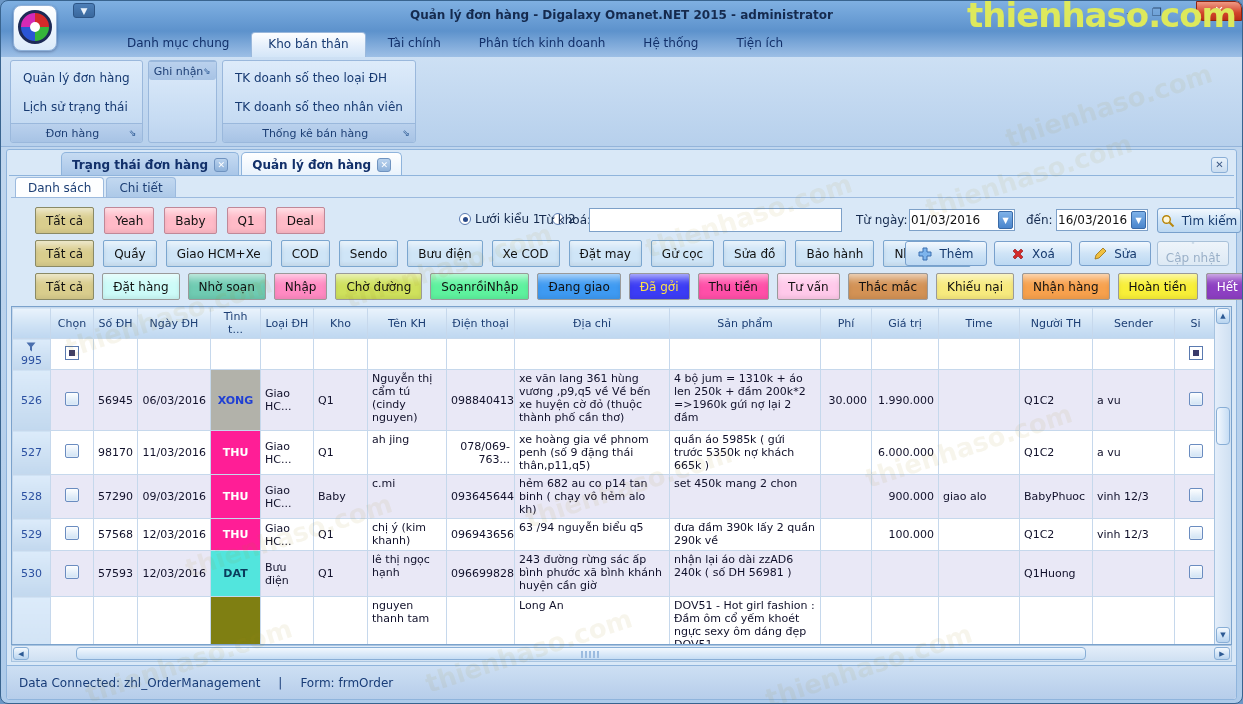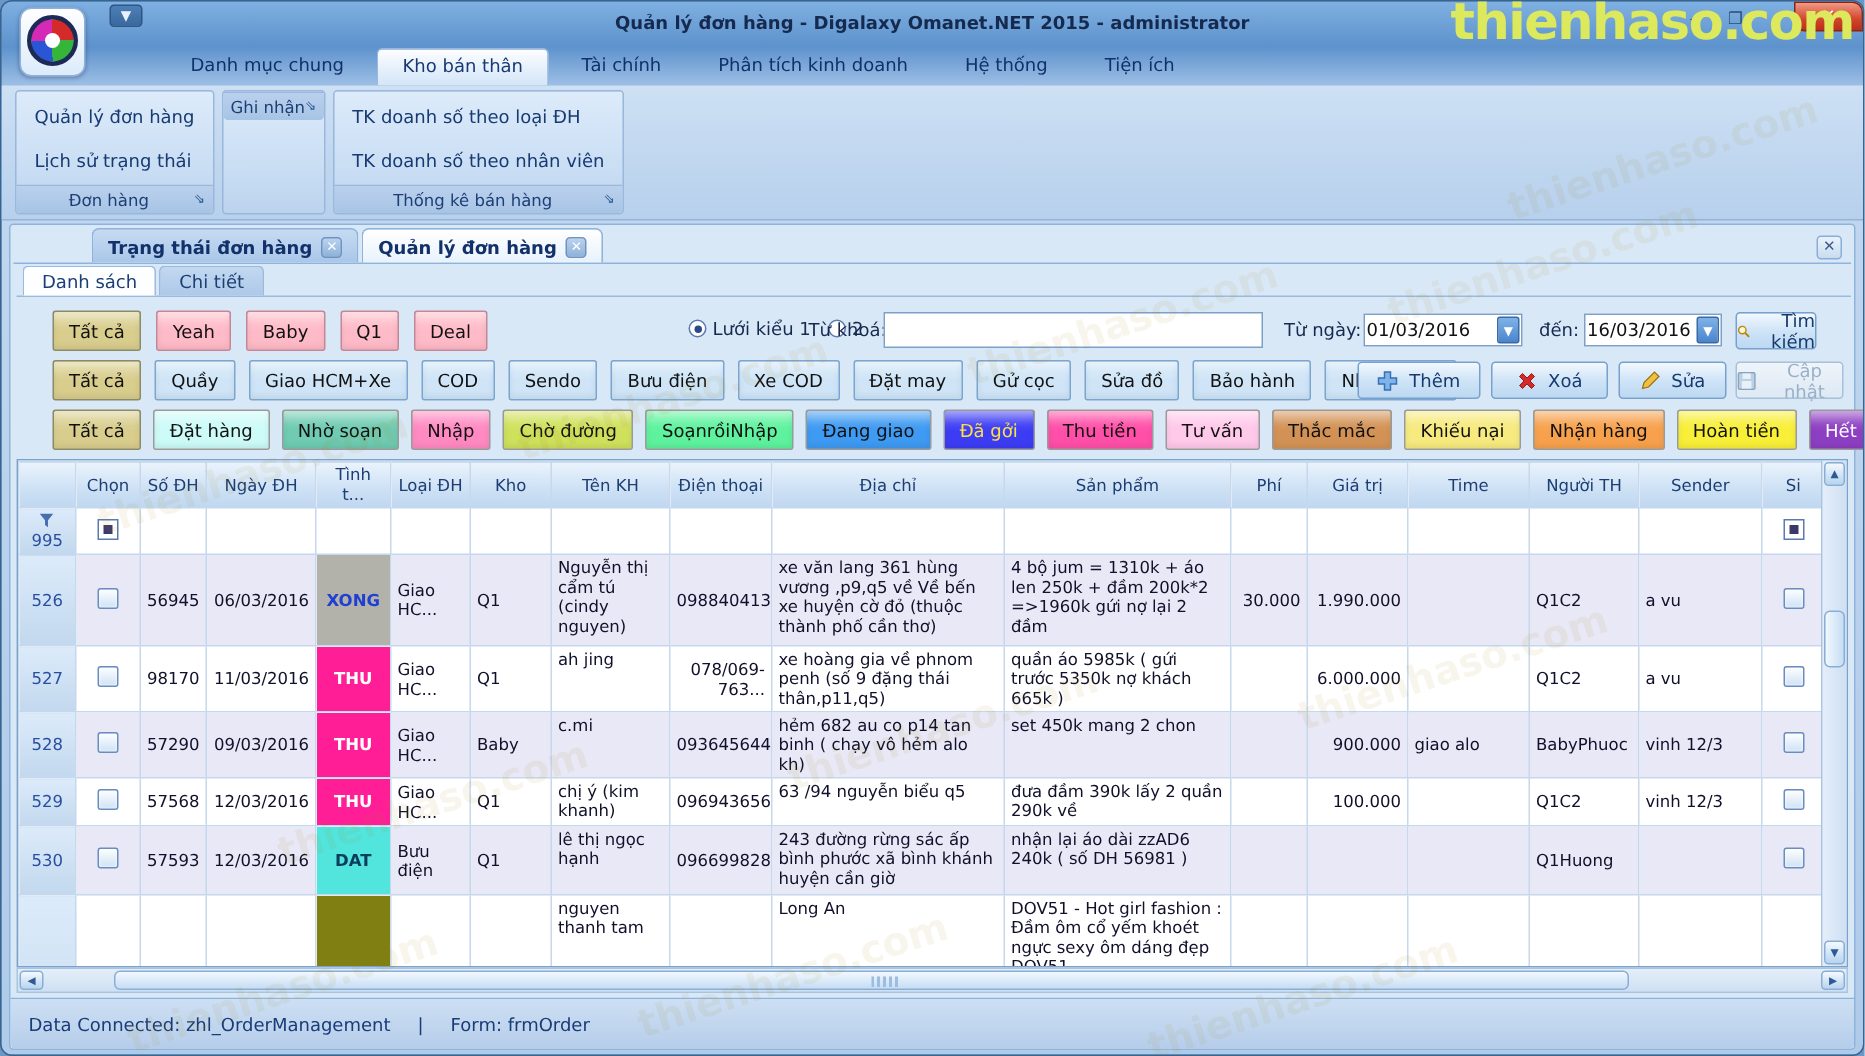--- a/index.html
+++ b/index.html
@@ -59,21 +59,21 @@
   .frow3 { top:123px; gap:8px; }
 
   .ctrl { position:absolute; font-size:12px; color:#152a4e; }
   .radio { display:inline-block; width:12px; height:12px; border:1px solid #5a7ab0; border-radius:50%; background:#fff; vertical-align:-2px; margin-right:4px; position:relative; }
   .radio.sel::after { content:""; position:absolute; top:2.5px; left:2.5px; width:5px; height:5px; border-radius:50%; background:#2a4a8a; }
   .tinput { position:absolute; height:24px; border:1px solid #7da0c8; background:#fff; font-size:12px; padding:2px 5px; font-family:inherit; }
   .dateval { position:absolute; height:22px; border:1px solid #7da0c8; background:#fff; font-size:12px; color:#111; padding:3px 18px 0 1px; }
   .ddbtn { position:absolute; right:1px; top:1px; width:15px; height:18px; background:linear-gradient(#7fb2e8,#4a85cc); border:1px solid #3a6aa6; border-radius:2px; color:#fff; font-size:8px; text-align:center; line-height:17px; }
   .blue-btn { position:absolute; height:25px; background:linear-gradient(#f2f8fe,#cfe4f7 50%,#bcd8f2); border:1px solid #78a0cc; border-radius:3px;
               font-size:12px; color:#163a6e; display:flex; align-items:center; justify-content:center; gap:7px; font-family:inherit; }
-  .blue-btn.disabled { color:#9ab0c8; background:linear-gradient(#eef4fa,#dde9f4); border-color:#a8c0d8; }
+  .blue-btn.disabled { color:#9ab0c8; background:linear-gradient(#eef4fa,#dde9f4); border-color:#a8c0d8;flex-direction:column; }
   .icon12 { width:14px; height:14px; display:inline-block; }
 
   
   .grid-wrap { position:absolute; top:156px; left:4px; right:4px; bottom:54px; border:1px solid #7ba2cc; background:#fff; display:flex; overflow:hidden; }
   .grid-scroll { flex:1; overflow:hidden; }
   table.grid { border-collapse:collapse; table-layout:fixed; width:1204px; font-size:11px; color:#10102a; }
   table.grid td, table.grid th { border:1px solid #c6d8ec; overflow:hidden; padding:2px 4px; }
   th.hcell { background:linear-gradient(#eaf3fc,#cfe2f5 55%,#bed7f0); border:1px solid #9eb8d8; color:#1c3e74; font-weight:normal; height:23px; }
   td.ind { background:linear-gradient(#dcebfa,#c2d8ee); border:1px solid #9eb8d8; color:#2a4fa0; text-align:center; }
   tr.frowg td { height:20px; background:#fff; }
@@ -199,21 +199,21 @@
     <div class="ctrl" style="left:849px; top:63px;text-align:center;">Từ ngày:</div>
     <div class="dateval" style="left:902px; top:59px; width:106px;">
       <span>01/03/2016</span>
       <span class="ddbtn">▼</span>
     </div>
     <div class="ctrl" style="left:1019px; top:63px;">đến:</div>
     <div class="dateval" style="left:1049px; top:59px; width:92px;">
       <span>16/03/2016</span>
       <span class="ddbtn">▼</span>
     </div>
-    <button class="blue-btn" style="left:1150px; top:58px; width:54px;text-align:right;">
+    <button class="blue-btn" style="left:1150px; top:58px; width:84px;text-align:right;">
       <svg class="icon12" viewBox="0 0 14 14">
           <circle cx="5.5" cy="5.5" r="3.8" fill="#fdf6d8" stroke="#b8860b" stroke-width="1.4"></circle>
           <line x1="8.5" y1="8.5" x2="12.5" y2="12.5" stroke="#b8860b" stroke-width="2"></line>
         </svg>
       <span>Tìm kiếm</span>
     </button>
 
     <div class="frow frow2">
       <button class="fbtn" style="background:#d9cd8d;border-color:#8a8a66">Tất cả</button>
       <button class="fbtn" style="background:#cfe5f7;border-color:#7ba6cf">Quầy</button>

